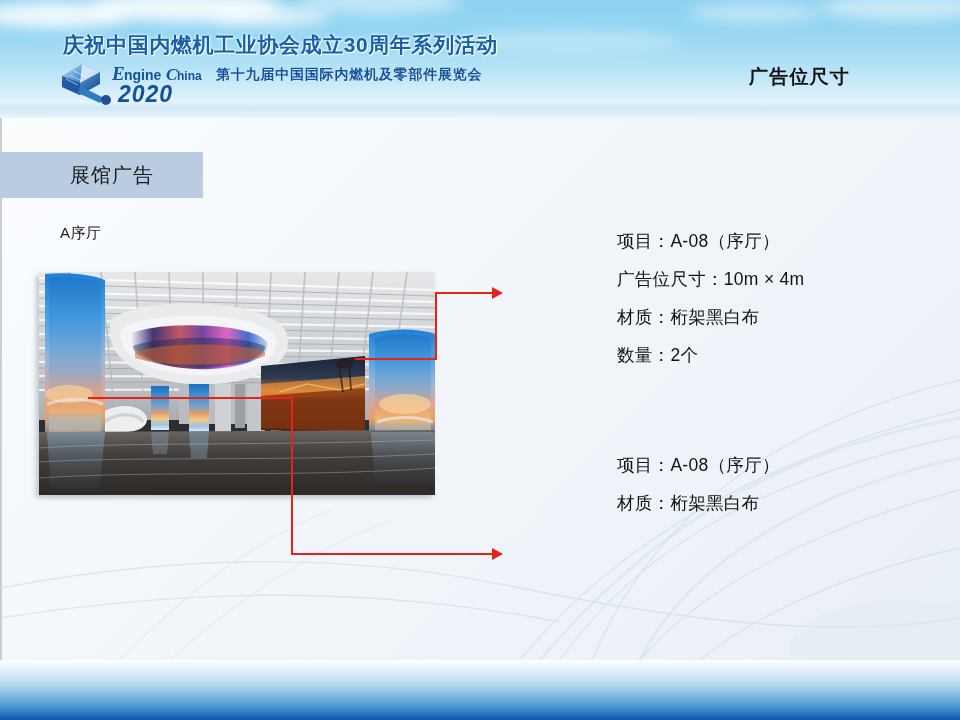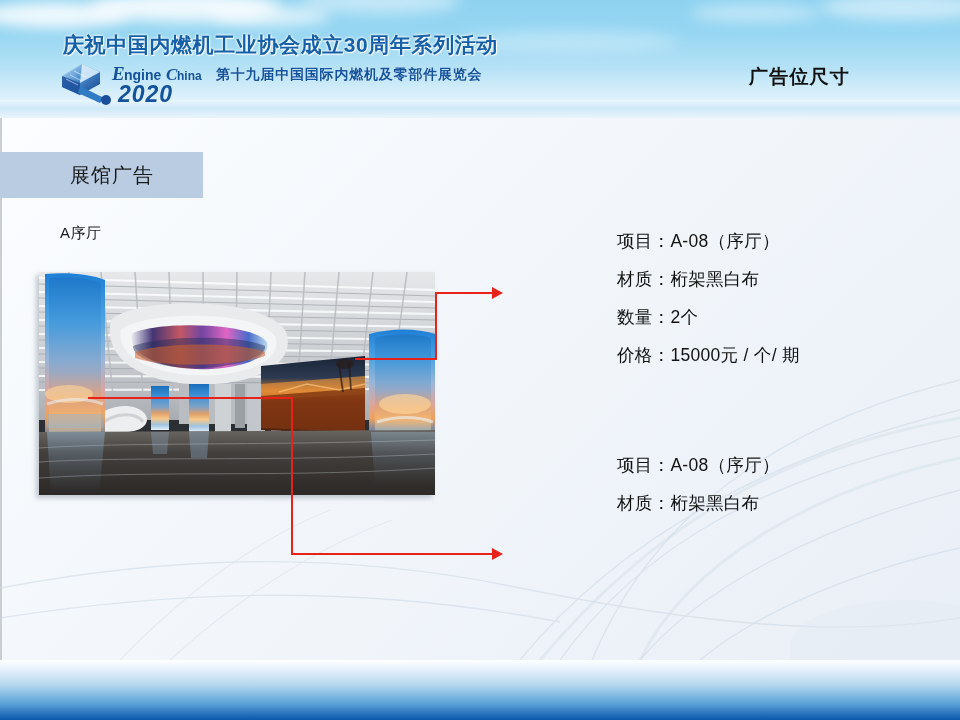--- a/index.html
+++ b/index.html
@@ -336,23 +336,23 @@
     </g>
 
     <g stroke="#e8221a" stroke-width="2" fill="none">
       <path d="M88 280 L292 280 L292 436 L500 436"></path>
       <path d="M492 430 L503 436 L492 442 Z" fill="#e8221a" stroke="none"></path>
     </g>
   </svg>
 
   <div class="info-block" id="block-1">
     <div class="info-line">项目：A-08（序厅）</div>
+    <div class="info-line">广告位尺寸：10m × 4m</div>
     <div class="info-line">材质：桁架黑白布</div>
     <div class="info-line">数量：2个</div>
-    <div class="info-line">价格：15000元 / 个/ 期</div>
   </div>
 
   <div class="info-block" id="block-2">
     <div class="info-line">项目：A-08（序厅）</div>
     <div class="info-line">材质：桁架黑白布</div>
   </div>
 
   <div id="footer"></div>
 
 </div>

